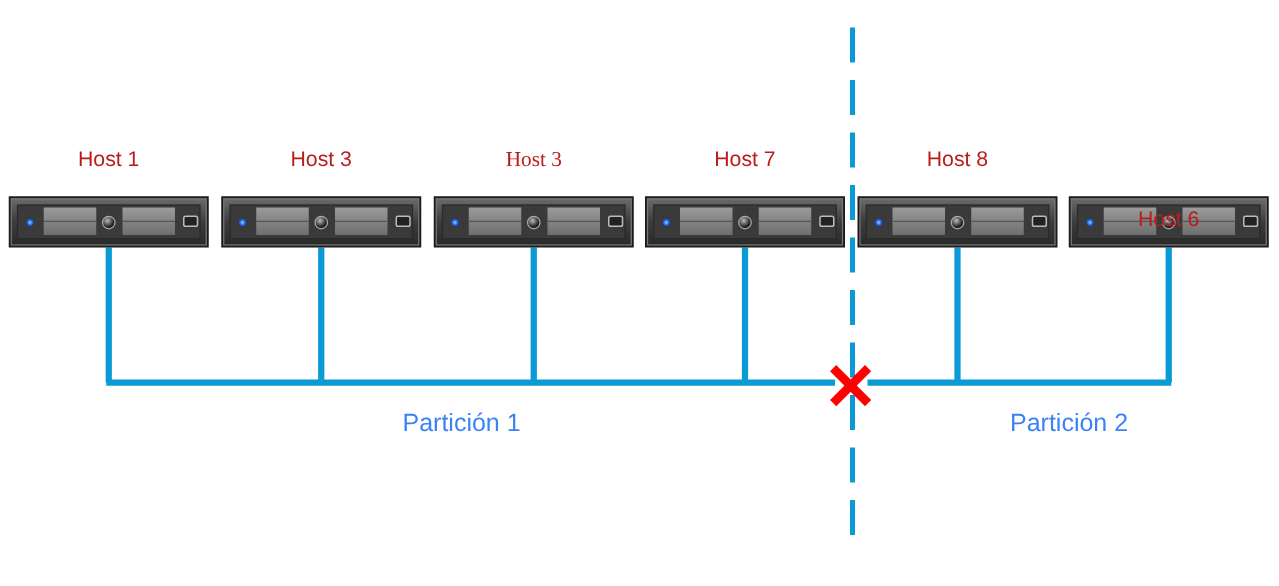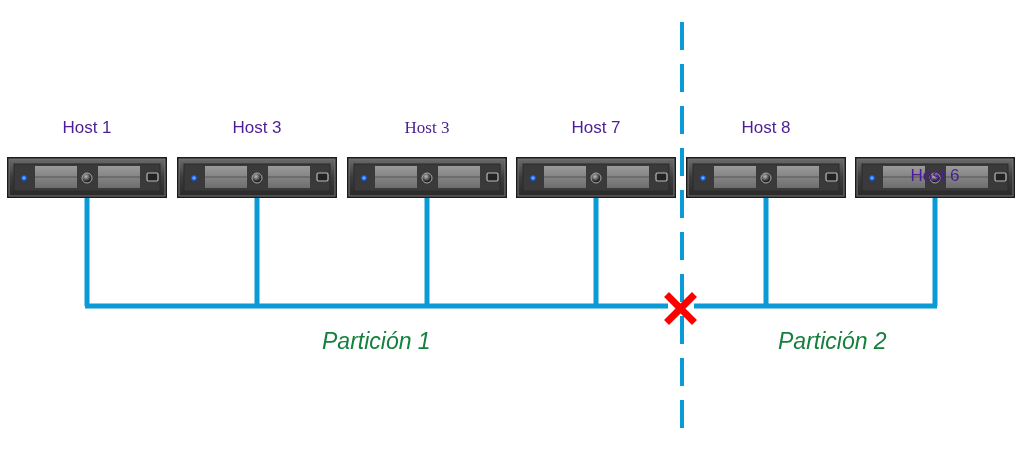--- a/index.html
+++ b/index.html
@@ -1,21 +1,21 @@
 <!DOCTYPE html>
 <html><head>
 <meta charset="utf-8">
 <style>
   html, body { margin: 0; padding: 0; background: #ffffff; }
   body { width: 1023px; height: 469px; position: relative; overflow: hidden;
          font-family: "Liberation Sans", sans-serif; }
   #diagram { position: absolute; left: 0; top: 0; width: 1023px; height: 469px; }
   .host-label { position: absolute; top: 118px; width: 160px; text-align: center;
-                font-size: 17px; color: #4c1d95; }
-  .partition-label { position: absolute; top: 328px; font-size: 23px; color: #15803d; font-style: italic; }
+                font-size: 17px; color: #b91c1c; }
+  .partition-label { position: absolute; top: 328px; font-size: 20px; color: #3b82f6; }
 </style>
 </head>
 <body>
 
 <svg id="diagram" xmlns="http://www.w3.org/2000/svg" width="1023" height="469" viewBox="0 0 1023 469">
   <defs>
     <linearGradient id="bodyGrad" x1="0" y1="0" x2="0" y2="1">
       <stop offset="0" stop-color="#6a6a6a"></stop>
       <stop offset="0.5" stop-color="#3c3c3c"></stop>
       <stop offset="1" stop-color="#2a2a2a"></stop>
@@ -127,13 +127,13 @@
 
 <div id="labels">
     <div class="host-label" style="left: 7px;">Host 1</div>
     <div class="host-label" style="left: 177px;">Host 3</div>
     <div class="host-label" style="left: 347px; font-family: Liberation Serif, serif;">Host 3</div>
     <div class="host-label" style="left: 516px;">Host 7</div>
     <div class="host-label" style="left: 686px;">Host 8</div>
     <div class="host-label" style="left: 855px; margin-top: 48px;">Host 6</div>
   </div>
 <div class="partition-label" style="left:322px;">Partición 1</div>
-<div class="partition-label" style="left:778px;text-align:center;">Partición 2</div>
+<div class="partition-label" style="left:808px;text-align:center;">Partición 2</div>
 
 </body></html>

